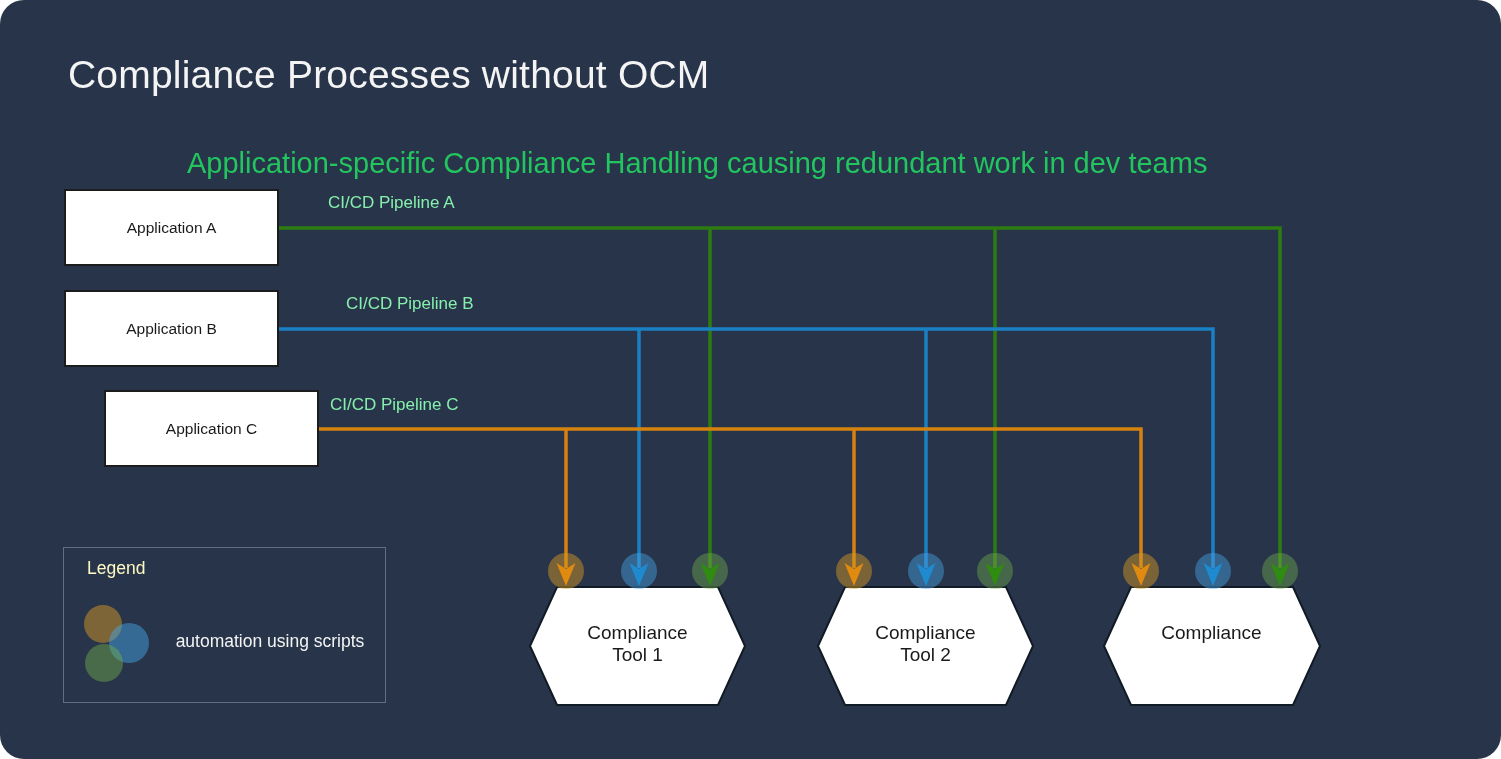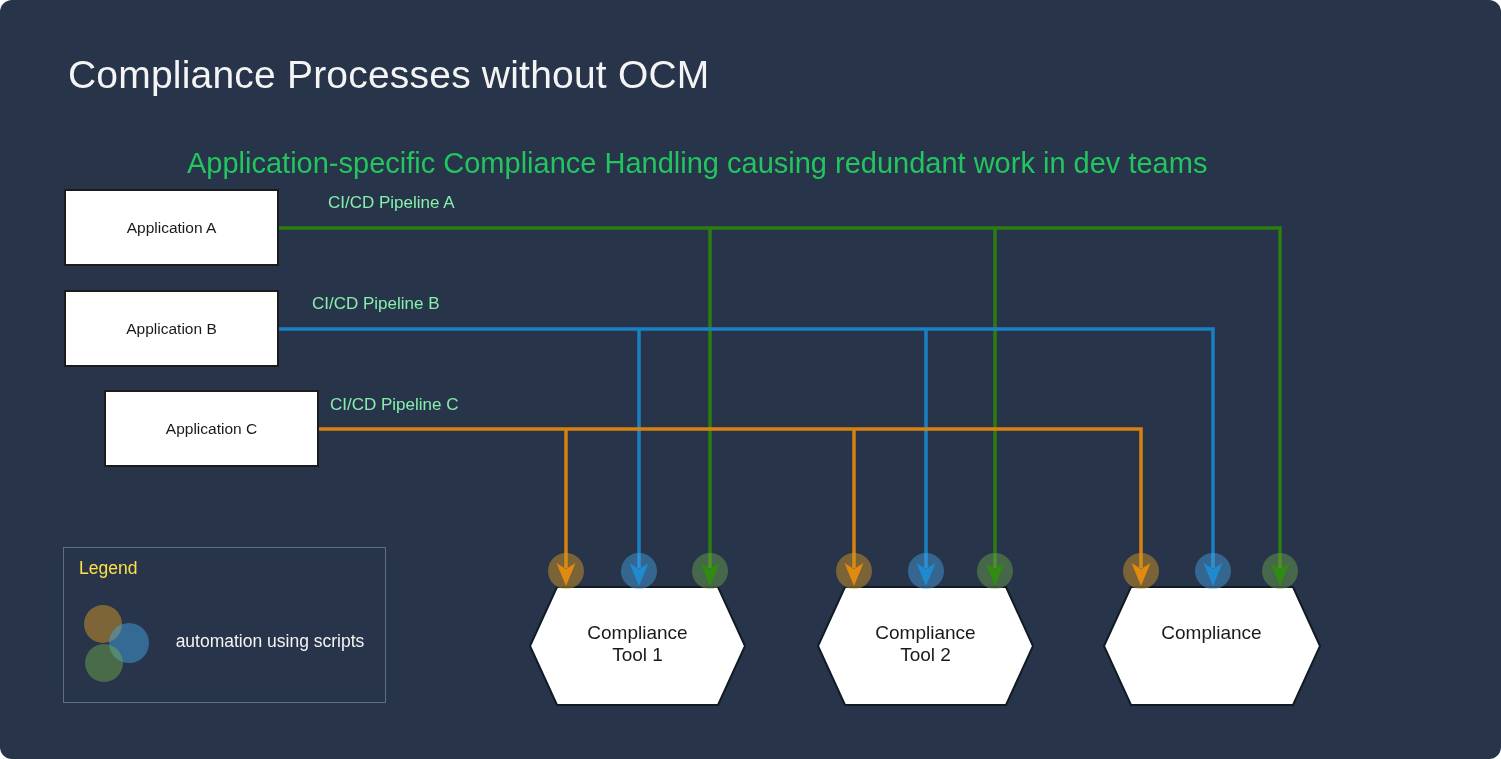--- a/index.html
+++ b/index.html
@@ -1,21 +1,21 @@
 <!DOCTYPE html>
 <html><head>
 <meta charset="utf-8">
 <style>
   html, body { margin: 0; padding: 0; background: #ffffff; }
   .canvas {
     position: relative;
     width: 1501px;
     height: 759px;
     background: #27344a;
-    border-radius: 12px;
+    border-radius: 24px;
     overflow: hidden;
     font-family: "Liberation Sans", sans-serif;
   }
   .title {
     position: absolute;
     left: 68px; top: 53px;
     font-size: 39px;
     font-weight: 400;
     color: #f4f4f4;
     letter-spacing: 0.2px;
@@ -46,21 +46,21 @@
   .app-b { top: 290px; }
   .app-c { top: 390px; margin-left: 40px; }
   .pipeline-label {
     position: absolute;
     font-size: 17px;
     color: #86efac;
     white-space: nowrap;
     z-index: 3;
   }
   .pl-a { left: 328px; top: 193px; }
-  .pl-b { left: 312px; top: 294px; }
+  .pl-b { left: 346px; top: 294px; }
   .pl-c { left: 330px; top: 395px; }
   .diagram-svg {
     position: absolute;
     left: 0; top: 0;
     z-index: 2;
   }
   .tool-label {
     position: absolute;
     top: 622px;
     width: 215px;
@@ -76,23 +76,23 @@
   .legend-box {
     position: absolute;
     left: 63px; top: 547px;
     width: 323px; height: 156px;
     border: 1px solid #5d6f80;
     box-sizing: border-box;
     z-index: 3;
   }
   .legend-title {
     position: absolute;
-    left: 15px; top: 10px;
+    left: 23px; top: 10px;
     font-size: 17.5px;
-    color: #fde047;
+    color: #fef9c3;
   }
   .legend-desc {
     position: absolute;
     left: 93px; top: 81px;
     width: 226px;
     text-align: center;
     font-size: 17.5px;
     line-height: 24px;
     color: #f4f4f4;
   }

